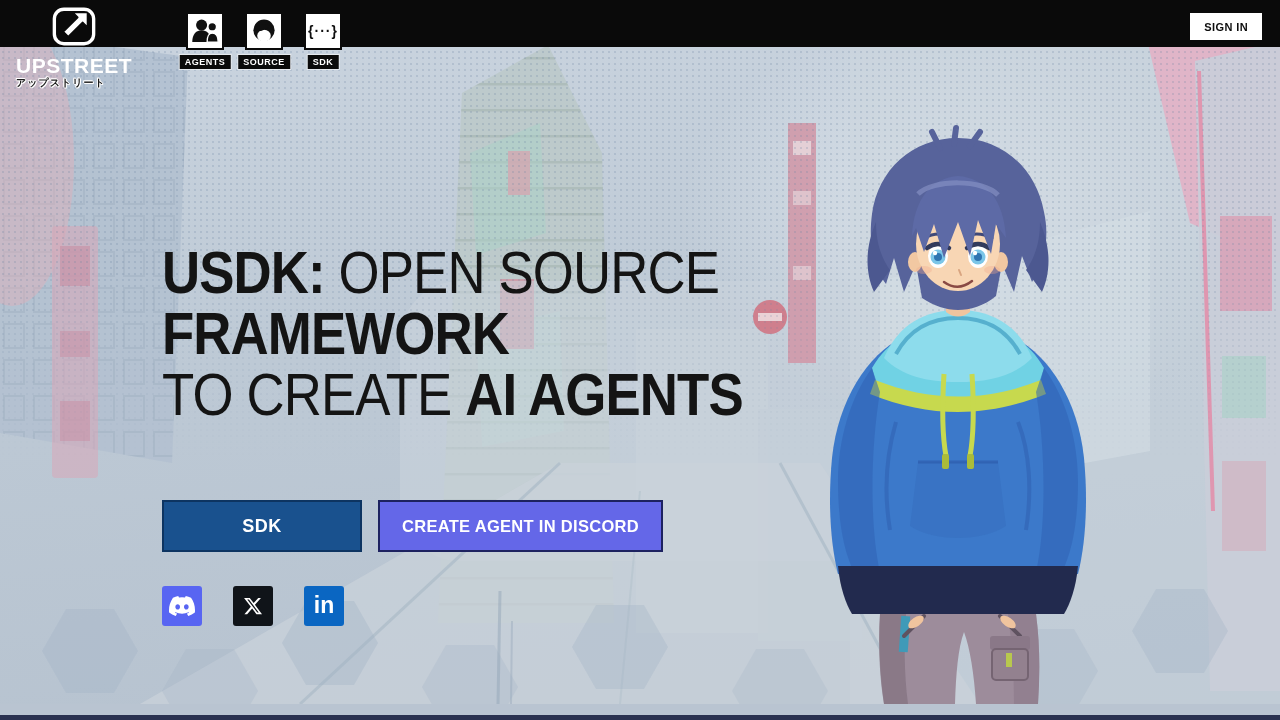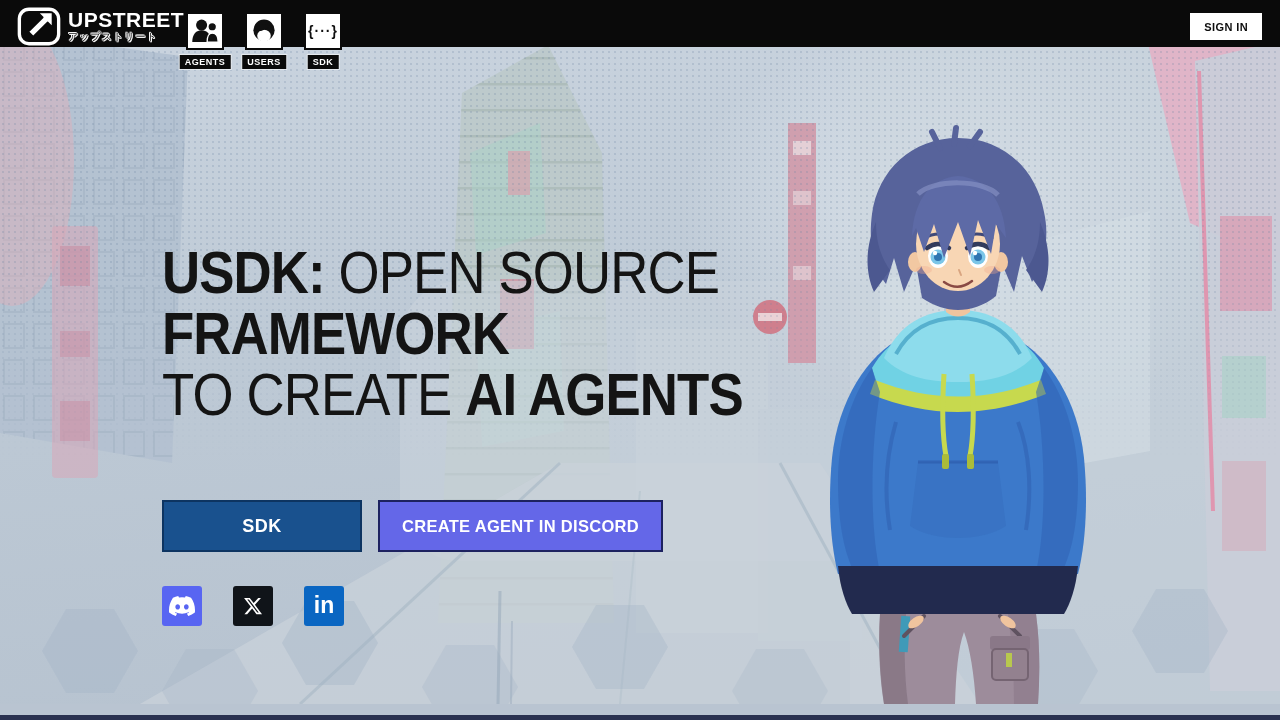--- a/index.html
+++ b/index.html
@@ -3,24 +3,24 @@
 <meta charset="utf-8">
 <style>
   * { margin:0; padding:0; box-sizing:border-box; }
   html,body { width:1280px; height:720px; overflow:hidden; background:#b9c4d1;
               font-family:"Liberation Sans", sans-serif; }
   .page { position:relative; width:1280px; height:720px; overflow:hidden; }
 
   
   .topbar { position:absolute; left:0; top:0; width:1280px; height:47px;
             background:#0a0a0a; z-index:30; }
-  .logo { position:absolute; left:16px; top:3px; display:flex; align-items:center; gap:6px; cursor:pointer; }
+  .logo { position:absolute; left:16px; top:3px; display:flex; align-items:center; gap:6px; cursor:pointer;flex-direction:column; }
   .logo-mark { width:46px; height:46px; }
   .brand-name { color:#fff; font-size:21px; font-weight:800; letter-spacing:0.5px; line-height:22px; }
-  .brand-jp { color:#1a1a1a; font-size:10px; font-weight:400; letter-spacing:1px; line-height:12px;
+  .brand-jp { color:#1a1a1a; font-size:10px; font-weight:700; letter-spacing:1px; line-height:12px;
               text-shadow:-1px 0 #fff, 1px 0 #fff, 0 -1px #fff, 0 1px #fff, -1px -1px #fff, 1px 1px #fff; }
   .nav-icons { position:absolute; left:186px; top:12px; display:flex; gap:21px; }
   .nav-item { position:relative; width:38px; cursor:pointer; }
   .nav-square { display:flex; align-items:center; justify-content:center;
                 width:38px; height:38px; background:#fff; border:2px solid #0a0a0a; }
   .nav-label { position:absolute; top:43px; left:50%; transform:translateX(-50%);
                background:#0a0a0a; color:#fff; font-size:9px; font-weight:700;
                letter-spacing:0.5px; padding:2px 5px; border-radius:0; white-space:nowrap;
                box-shadow:0 0 0 1px rgba(235,238,242,.85); }
   .sdk-glyph { font-size:14px; font-weight:800; color:#101010; letter-spacing:1px; }
@@ -281,21 +281,21 @@
         <span class="nav-label">AGENTS</span>
       </a>
       <a class="nav-item">
         <span class="nav-square">
           <svg width="34" height="34" viewBox="0 0 40 40">
             <circle cx="20" cy="19" r="12.5" fill="#101010"></circle>
             <ellipse cx="20" cy="25.5" rx="8" ry="7" fill="#ffffff"></ellipse>
             <path d="M9,19 C10,10 30,10 31,19 C27,14.5 23,16.5 20,18.5 C17,20.5 12,20.5 9,19 Z" fill="#101010"></path>
           </svg>
         </span>
-        <span class="nav-label">USERS</span>
+        <span class="nav-label">SOURCE</span>
       </a>
       <a class="nav-item">
         <span class="nav-square">
           <span class="sdk-glyph">{···}</span>
         </span>
         <span class="nav-label">SDK</span>
       </a>
     </nav>
 
     <button class="signin">SIGN IN</button>

